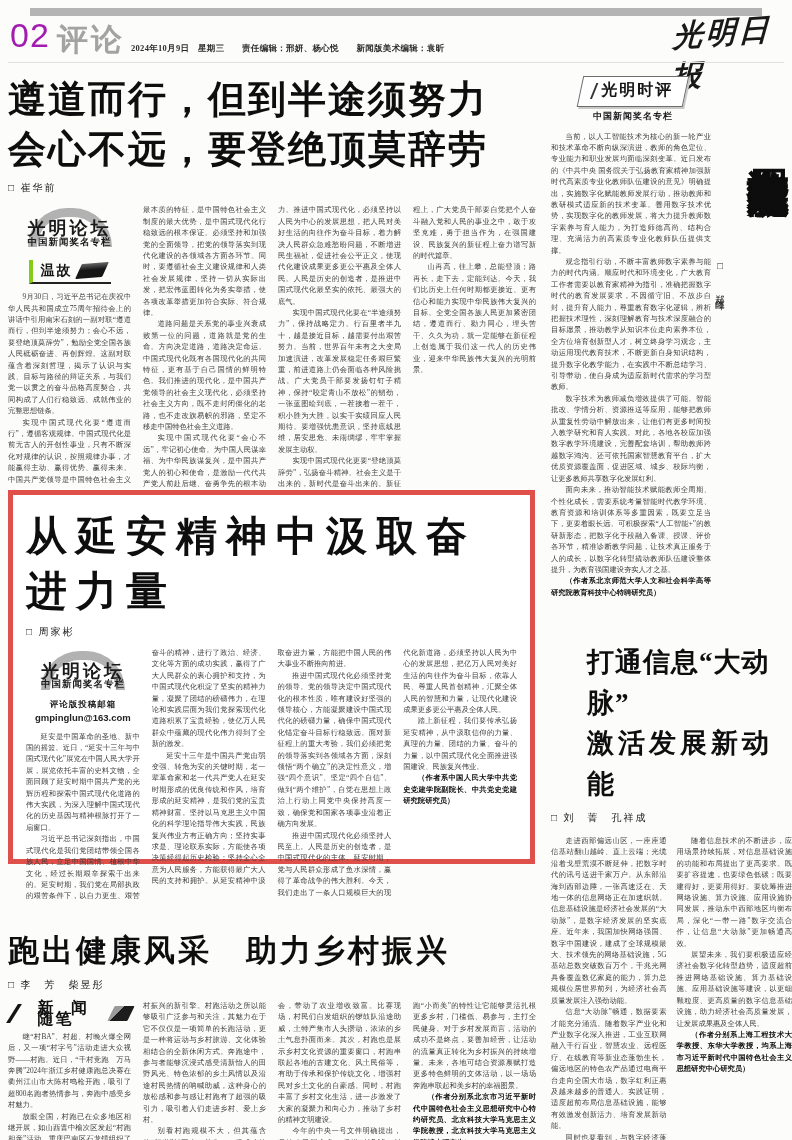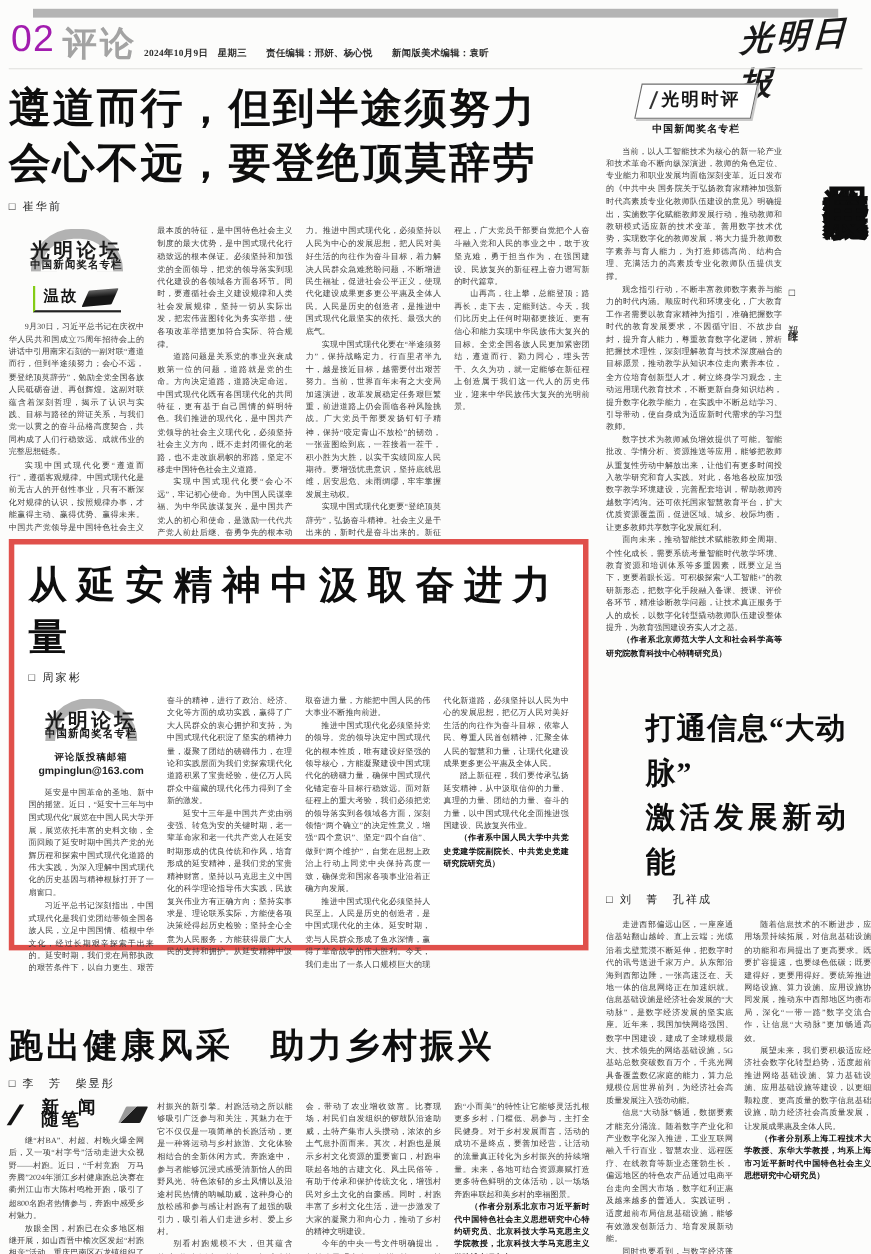--- a/index.html
+++ b/index.html
@@ -32,21 +32,21 @@
   .art1 .author{margin-top:7px;}
   .art1 .cols{margin-top:9px;height:288px;column-count:4;column-gap:12px;}
 
   
   .ltbox{break-inside:avoid;text-align:center;padding-top:4px;margin-bottom:7px;}
   .arc{width:66px;height:30px;border:9px solid #b2b2b2;border-bottom:none;
        border-radius:66px 66px 0 0;margin:0 auto;}
   .lt-title{margin-top:-24px;font-size:18px;font-weight:900;color:#1a1a1a;letter-spacing:3px;position:relative;}
   .lt-sub{font-size:9.5px;font-weight:700;color:#1a1a1a;letter-spacing:1px;margin-top:2px;}
   .wengu{display:inline-flex;align-items:center;gap:6px;margin-top:12px;
-         border-left:2px solid #84cc16;border-bottom:2px solid #222;padding:3px 6px 4px 8px;}
+         border-left:4px solid #84cc16;border-bottom:2px solid #222;padding:3px 6px 4px 8px;}
   .wengu-txt{font-size:14px;font-weight:900;color:#141414;letter-spacing:2px;}
   .book{display:inline-block;width:26px;height:15px;border-radius:1px;
         background:linear-gradient(180deg,#666 0%,#161616 45%);transform:skewX(-28deg) rotate(-5deg);}
   .lt-note{font-size:8.5px;font-weight:700;color:#222;margin-top:8px;letter-spacing:1px;}
   .lt-mail{font-size:9.5px;font-weight:700;color:#222;margin-top:2px;font-family:"Liberation Sans",sans-serif;}
 
   
   .sp{left:551px;top:76px;width:241px;}
   .sp-badgewrap{width:164px;text-align:center;}
   .sp-badge{display:inline-block;border:1.5px solid #6d6d6d;box-shadow:2px 2px 0 #c9c9c9;
@@ -59,21 +59,21 @@
   .sp-body{width:160px;height:475px;column-count:1;}
   .sp-right{position:relative;width:81px;height:500px;}
   .v-head{position:absolute;right:2px;top:4px;writing-mode:vertical-rl;text-orientation:upright;
           font-size:42px;font-weight:900;color:#0d0d0d;line-height:1.05;letter-spacing:1px;height:492px;}
   .v-author{position:absolute;left:2px;top:130px;writing-mode:vertical-rl;text-orientation:upright;
           font-size:9.5px;color:#1c1c1c;letter-spacing:3px;}
 
   
   .redbox{left:8px;top:490px;width:527px;height:374px;border:5px solid #e0504b;background:#fff;
           box-sizing:border-box;padding:8px 13px;}
-  .redbox .hl{font-size:35px;letter-spacing:9px;margin-top:6px;}
+  .redbox .hl{font-size:41px;letter-spacing:9px;margin-top:6px;}
   .redbox .author{display:block;margin-top:6px;}
   .redbox .cols{margin-top:8px;height:262px;column-count:4;column-gap:12px;}
 
   
   .xx{left:551px;top:642px;width:241px;}
   .xx .hl{font-size:27px;line-height:1.5;letter-spacing:1px;margin-left:36px;}
   .xx .hl .l2{letter-spacing:4px;}
   .xx .author{display:block;margin-top:7px;}
   .xx .cols{margin-top:10px;height:378px;column-count:2;column-gap:10px;}
 

